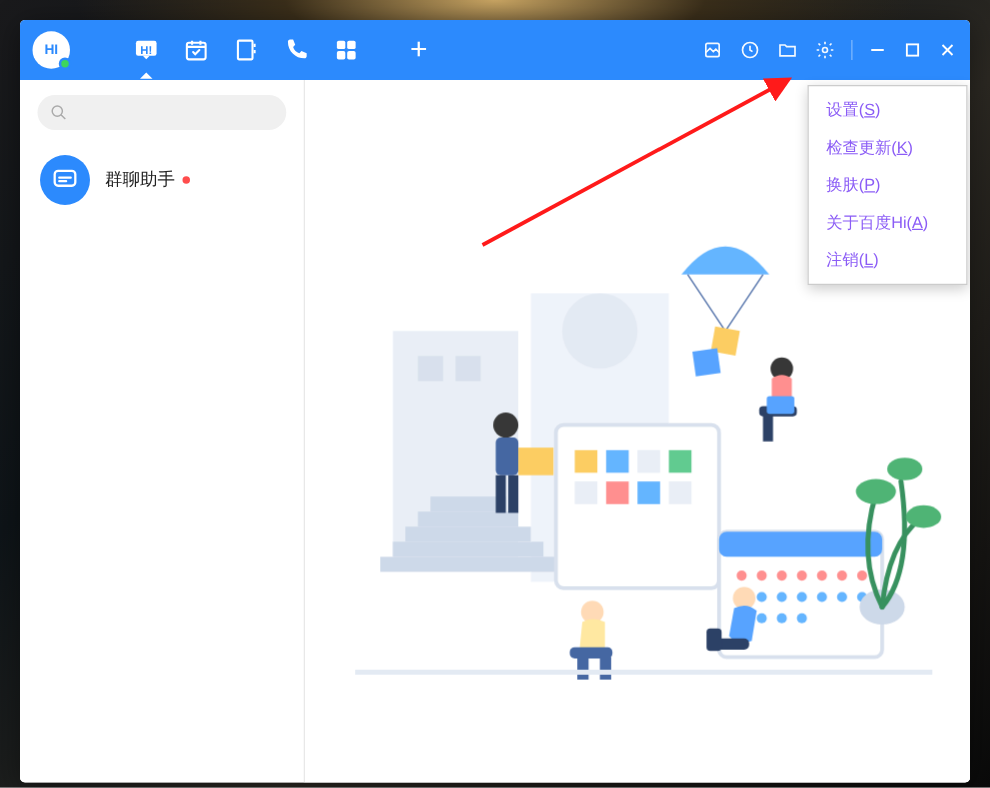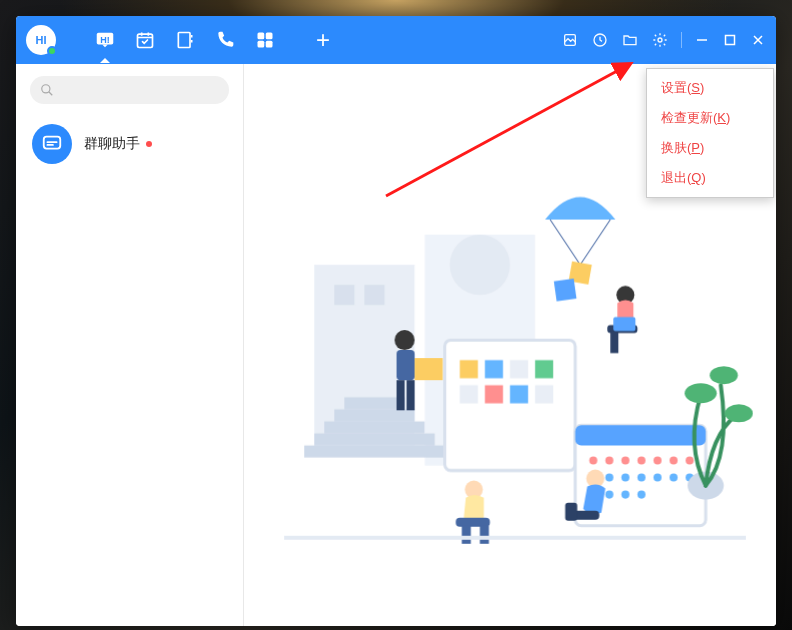--- a/index.html
+++ b/index.html
@@ -28,21 +28,21 @@
     box-shadow: 0 4px 24px rgba(0,0,0,.4);
     display: flex; flex-direction: column;
     overflow: hidden;
   }
   .titlebar {
     height: 48px;
     background: #2C8AFD;
     display: flex;
     align-items: center;
     padding: 0 10px;
-    gap: 4px;
+    gap: 16px;
     position: relative;
   }
   .avatar {
     width: 30px; height: 30px;
     border-radius: 50%;
     background: #fff;
     color: #2C8AFD;
     font-size: 11px; font-weight: bold;
     display:flex; align-items:center; justify-content:center;
     position: relative;
@@ -112,21 +112,21 @@
     width: 128px;
     background:#fff;
     border:1px solid #ccc;
     box-shadow: 0 3px 10px rgba(0,0,0,.2);
     padding: 4px 0;
     z-index: 50;
   }
   .dropdown-item {
     padding: 6px 14px;
     font-size: 13px;
-    color:#ef4444;
+    color:#8b5cf6;
     cursor:pointer;
     white-space:nowrap;
   }
   .dropdown-item u { text-decoration: underline; }
   .highlight-box {
     position:absolute;
     border: 2px solid #ff2a2a;
     pointer-events:none;
   }
 
@@ -376,17 +376,18 @@
           <path d="M0 0L10 5L0 10z" fill="#ff1a1a"></path>
         </marker>
       </defs>
     <line x1="370" y1="180" x2="614" y2="48" stroke="#ff1a1a" stroke-width="3" marker-end="url(#ah)"></line>
   </svg>
 
   <div class="dropdown">
     <div class="dropdown-item"><span>设置(</span><u>S</u><span>)</span></div>
     <div class="dropdown-item"><span>检查更新(</span><u>K</u><span>)</span></div>
     <div class="dropdown-item"><span>换肤(</span><u>P</u><span>)</span></div>
-    <div class="dropdown-item"><span>退出(</span><u>Q</u><span>)</span></div>
+    <div class="dropdown-item"><span>关于百度Hi(</span><u>A</u><span>)</span></div>
+    <div class="dropdown-item"><span>注销(</span><u>L</u><span>)</span></div>
   </div>
   <div class="highlight-box" style="top:57px; right:66px; width:56px; height:20px;"></div>
 
 </div>
 
 </body></html>

